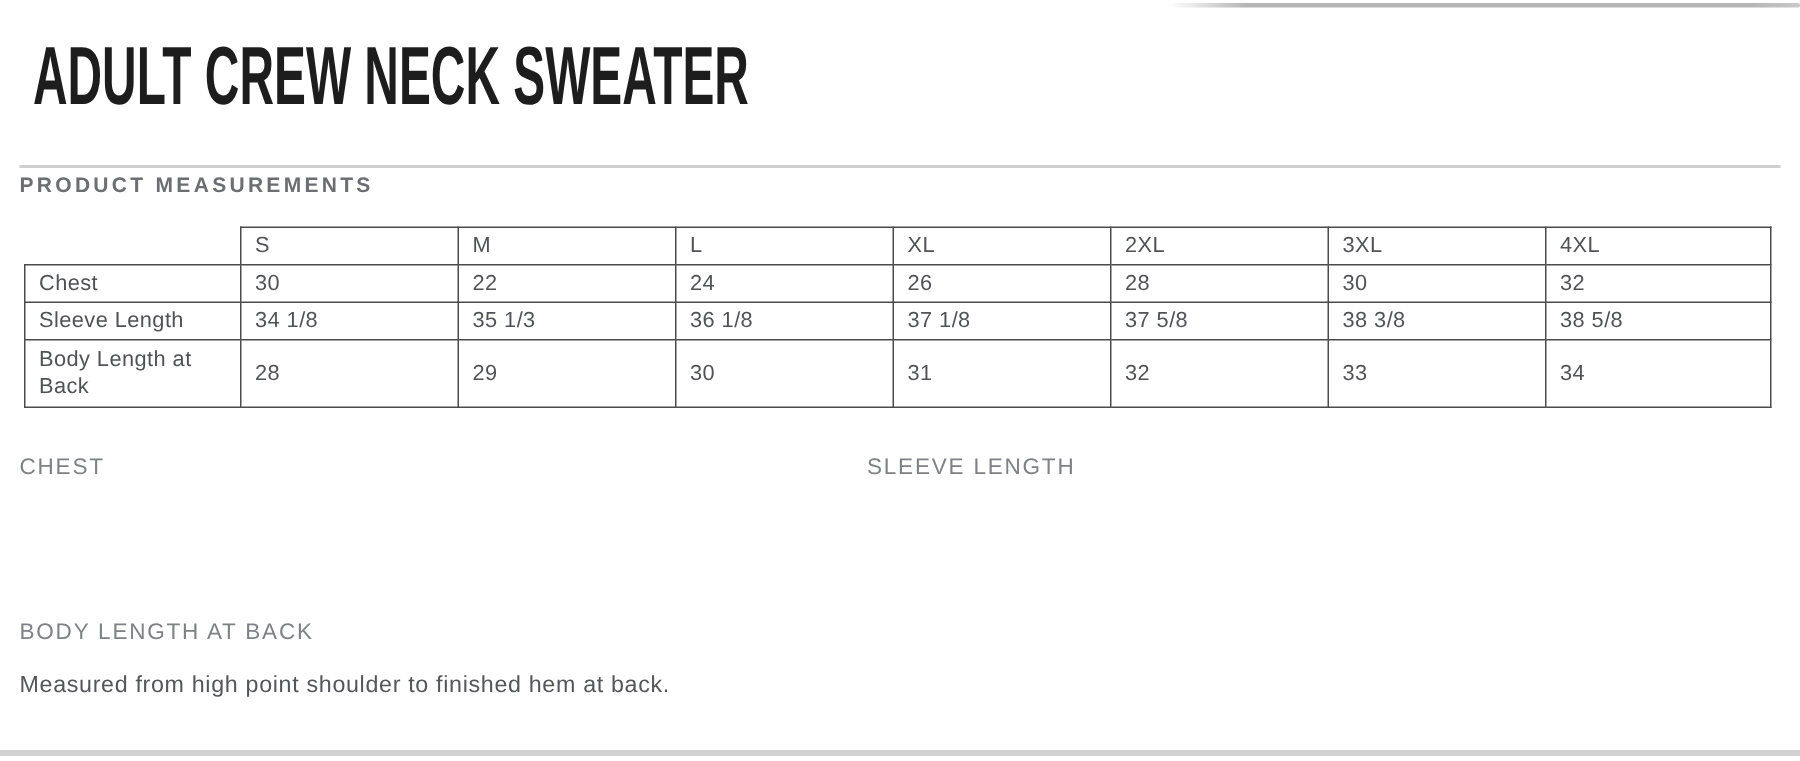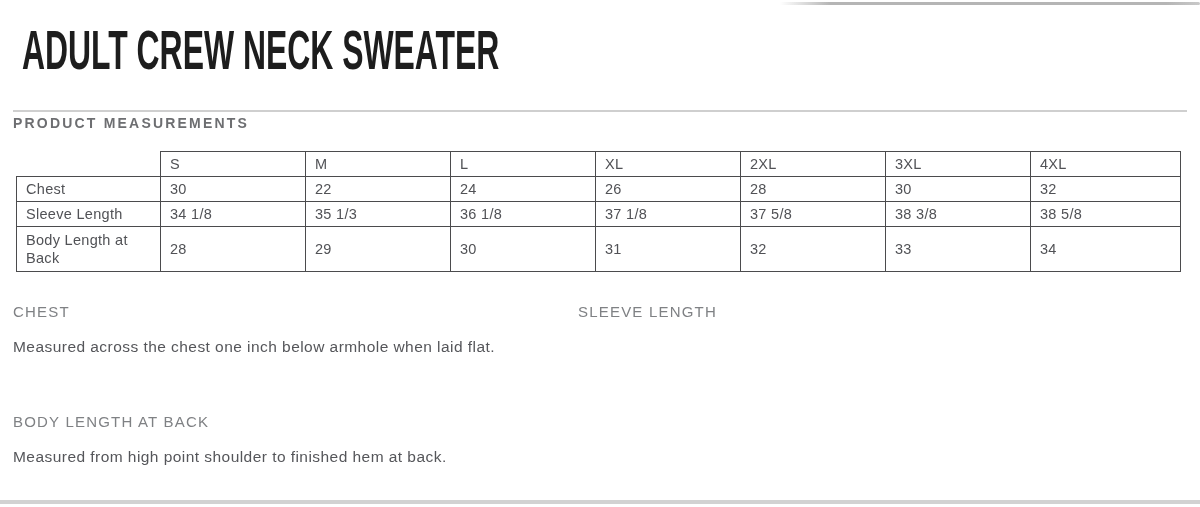--- a/index.html
+++ b/index.html
@@ -131,21 +131,20 @@
       <td>32</td>
       <td>33</td>
       <td>34</td>
     </tr>
   </tbody>
 </table>
 
 <div class="guides-row">
   <div class="guide left">
     <div class="guide-heading">CHEST</div>
-    <div class="guide-text">Measured across the chest one inch below armhole when laid flat.</div>
   </div>
   <div class="guide right">
     <div class="guide-heading">SLEEVE LENGTH</div>
   </div>
 </div>
 
 <div class="guide bottom">
   <div class="guide-heading">BODY LENGTH AT BACK</div>
   <div class="guide-text">Measured from high point shoulder to finished hem at back.</div>
 </div>

